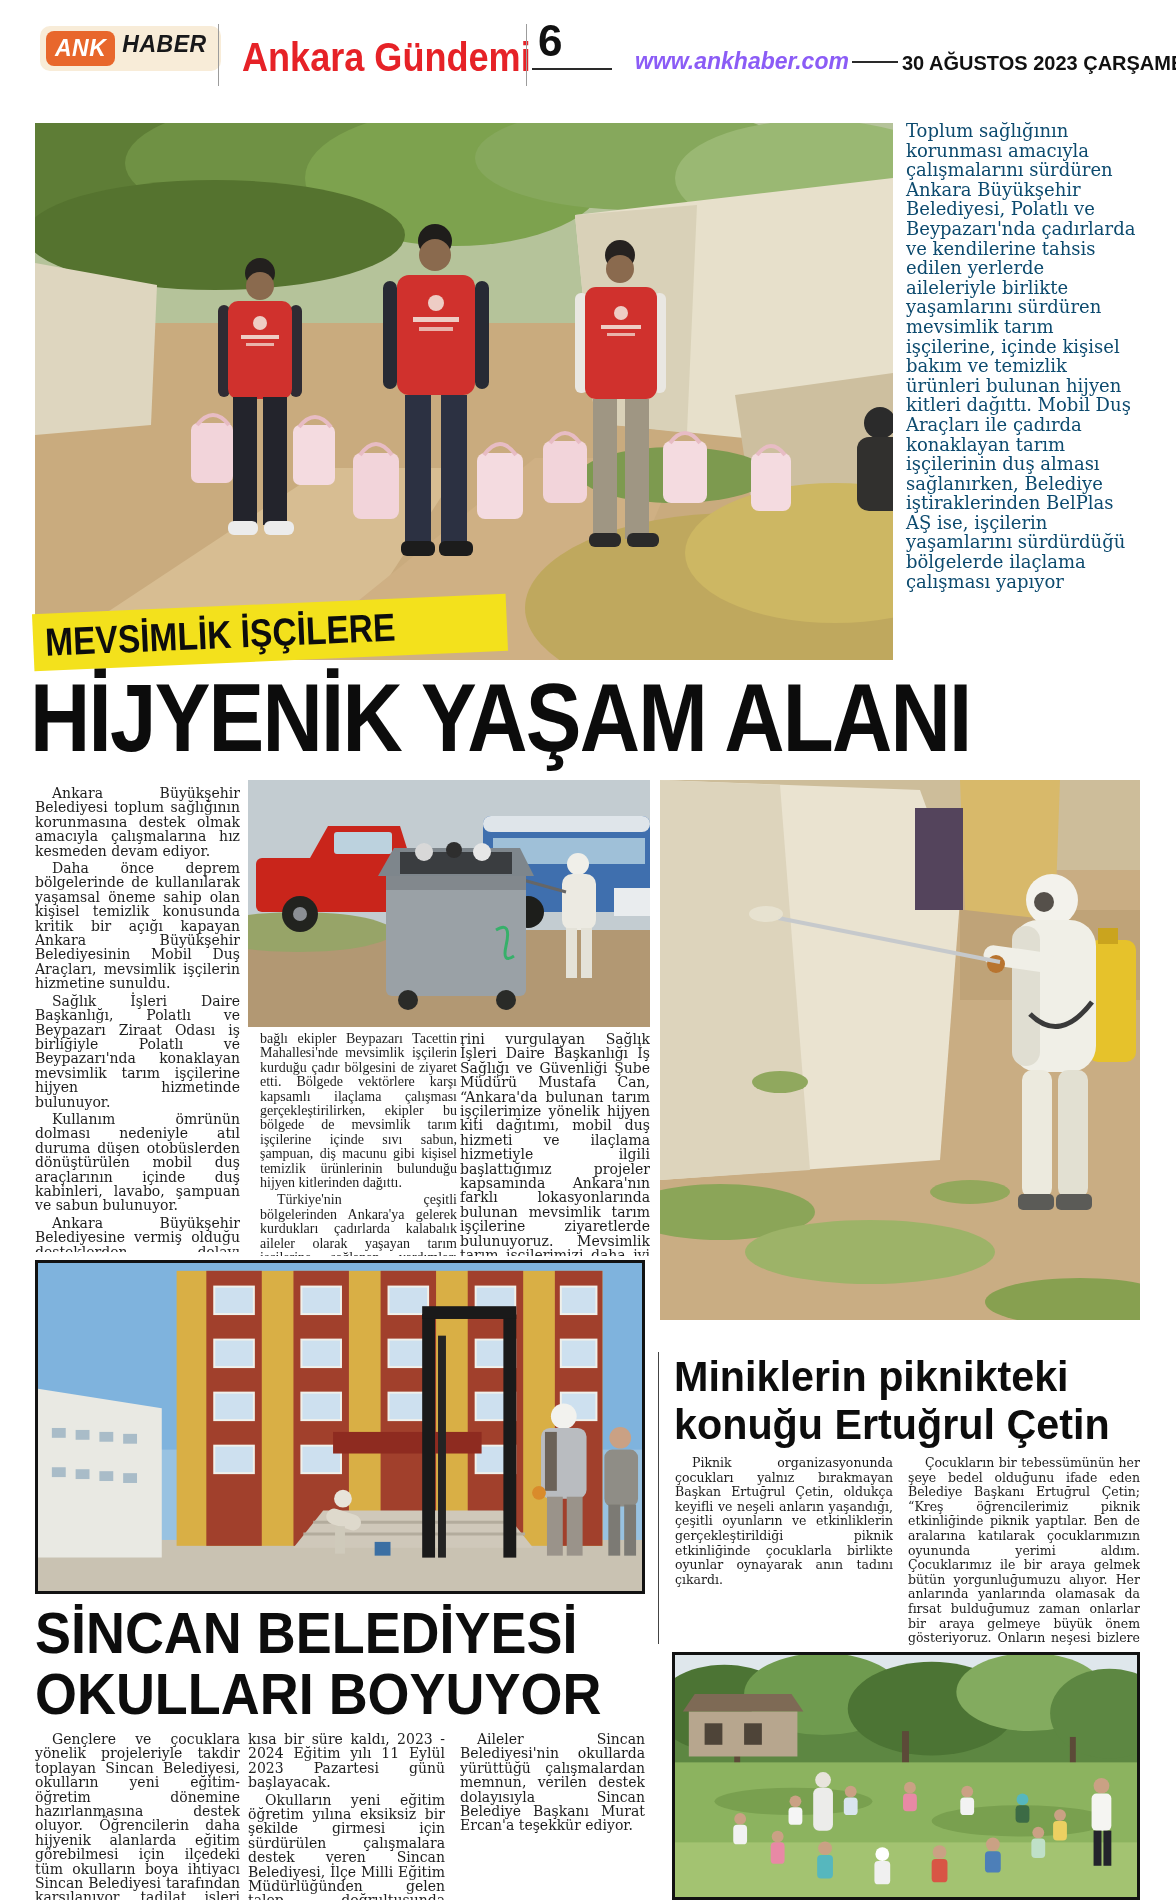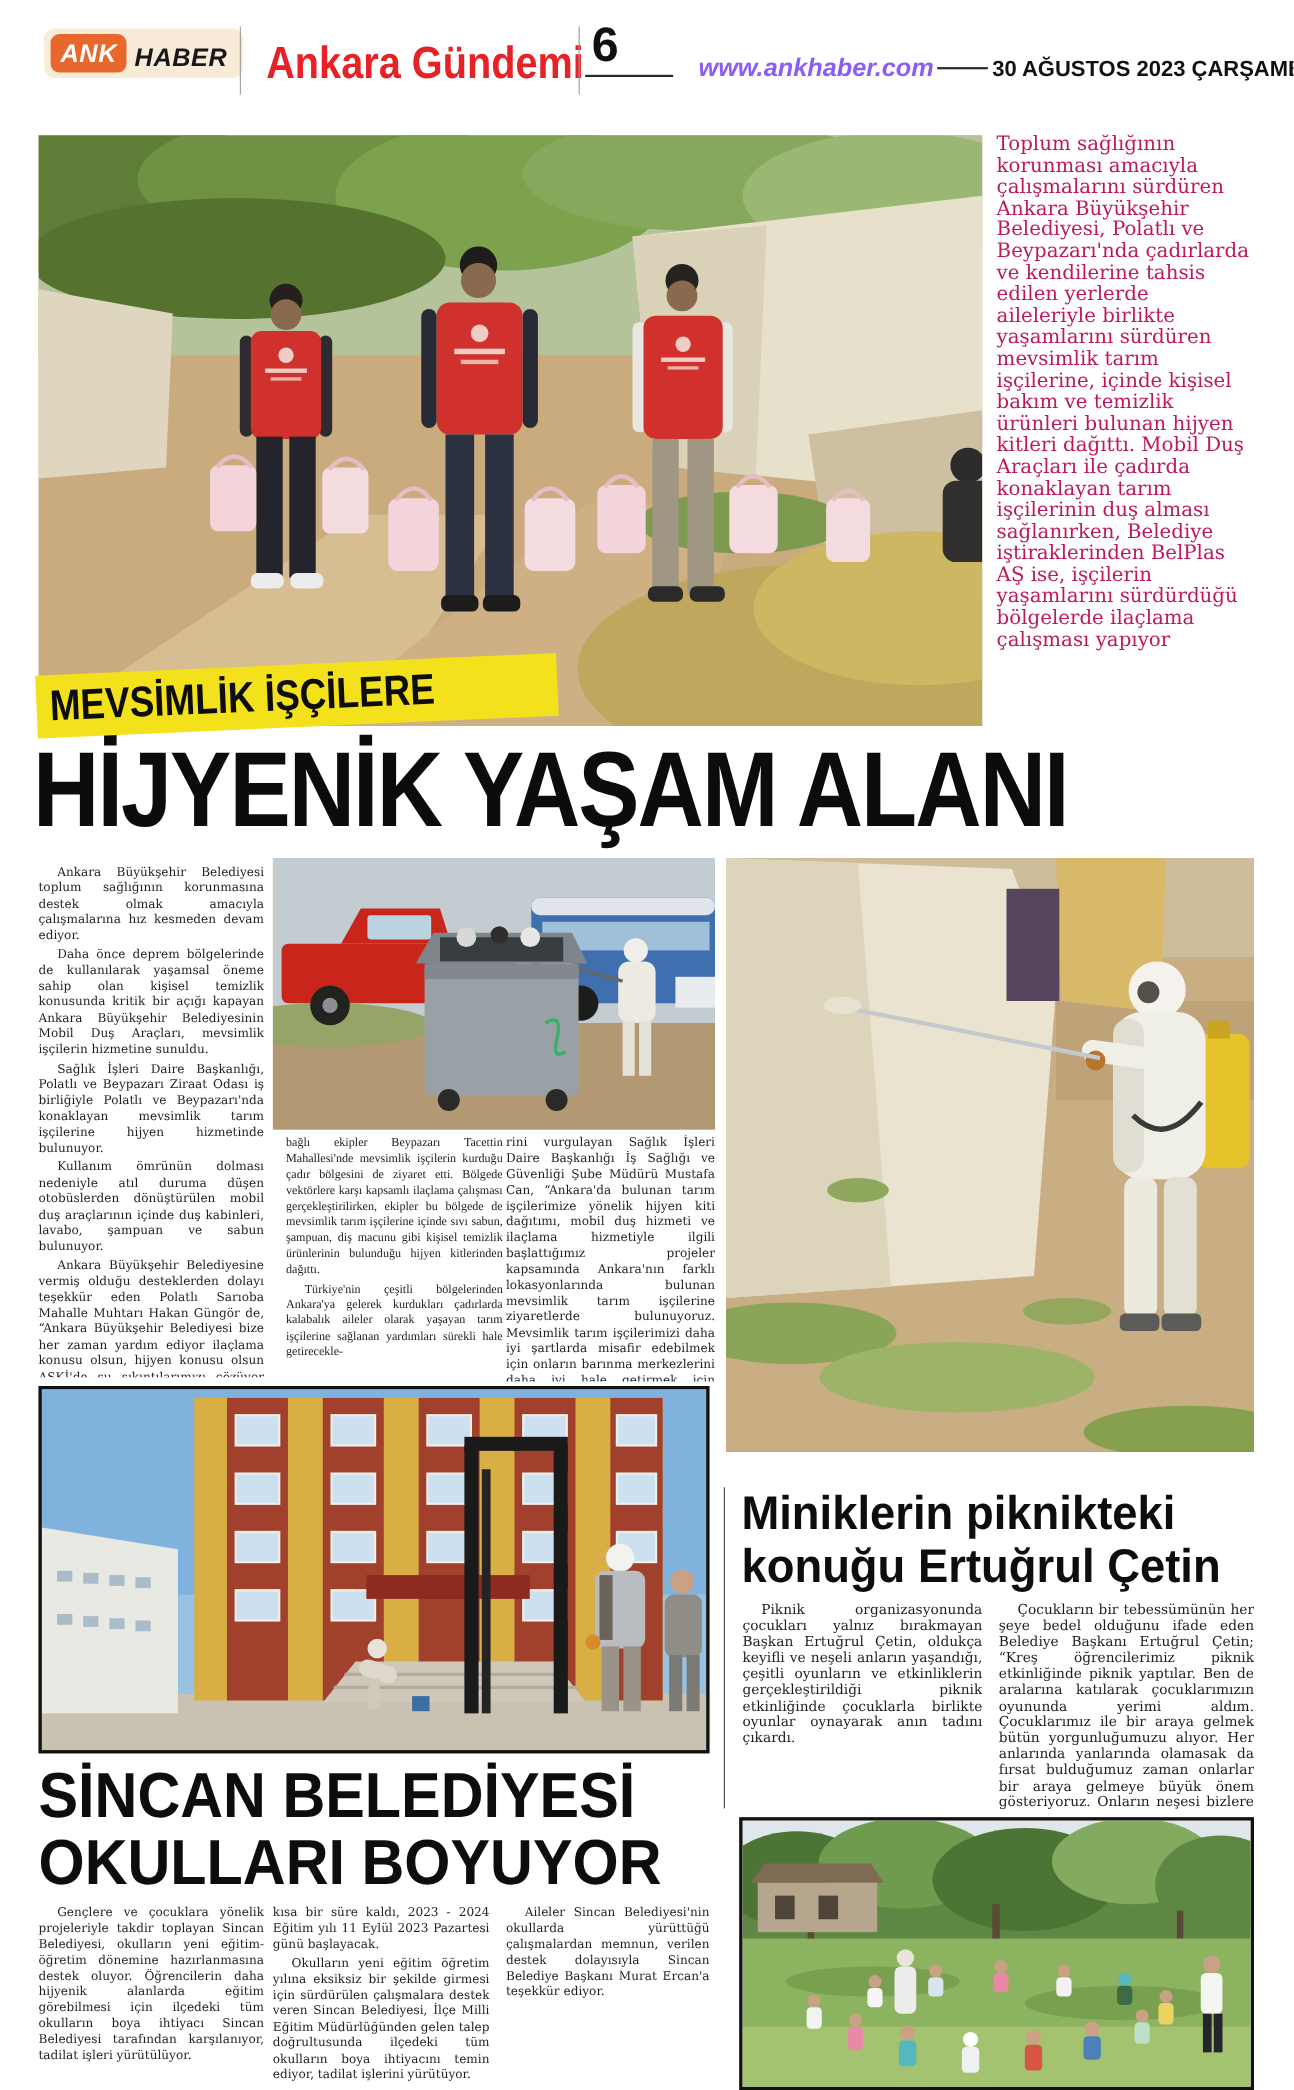--- a/index.html
+++ b/index.html
@@ -1,20 +1,20 @@
 <!DOCTYPE html>
 <html><head>
 <meta charset="utf-8">
 <style>
   html,body{margin:0;padding:0;background:#ffffff;}
   .page{position:relative;width:1176px;height:1900px;background:#fff;overflow:hidden;
         font-family:"Liberation Sans",sans-serif;color:#141414;}
   
   .logo{position:absolute;left:40px;top:26px;background:#f8ecd8;border-radius:10px;
-        padding:5px 14px 5px 6px;display:flex;align-items:flex-end;gap:7px;}
+        padding:5px 14px 5px 6px;display:flex;align-items:flex-start;gap:7px;}
   .logo-ank{background:#e8672c;color:#fff;border-radius:8px;padding:4px 9px;
         font-weight:bold;font-style:italic;font-size:23px;letter-spacing:.5px;}
   .logo-haber{color:#18181a;font-weight:bold;font-style:italic;font-size:23px;letter-spacing:.5px;}
   .vrule{position:absolute;width:1px;background:#9c9c9c;}
   .section-title{position:absolute;left:242px;top:34px;font-size:41px;font-weight:bold;color:#e62227;
         transform:scaleX(.88);transform-origin:left;white-space:nowrap;}
   .page-num{position:absolute;left:538px;top:16px;font-size:44px;font-weight:bold;color:#101010;}
   .hline{position:absolute;background:#2a2a2a;height:2px;}
   .website{position:absolute;left:635px;top:48px;font-size:23px;font-weight:bold;font-style:italic;color:#8b5cf6;}
   .pub-date{position:absolute;left:902px;top:52px;font-size:20px;font-weight:bold;color:#111;white-space:nowrap;}
@@ -26,25 +26,25 @@
   .kicker{position:absolute;left:33px;top:604px;width:474px;height:57px;background:#f3e11c;
         transform:rotate(-2.5deg);display:flex;align-items:center;z-index:5;}
   .kicker span{font-size:39px;font-weight:bold;color:#0d0d0d;white-space:nowrap;
         transform:scaleX(.86);transform-origin:left;padding-left:14px;letter-spacing:0;}
   .headline-xl{position:absolute;left:30px;top:668px;font-size:97px;font-weight:bold;color:#0c0c0c;
         white-space:nowrap;letter-spacing:-2px;transform:scaleX(.86);transform-origin:left top;line-height:100px;}
   .headline-lg{position:absolute;font-weight:bold;color:#0d0d0d;transform-origin:left top;}
   
   .serif{font-family:"DejaVu Serif","Liberation Serif",serif;}
   .intro{position:absolute;left:906px;top:121px;width:232px;font-size:18px;line-height:19.6px;
-        color:#be185d;text-align:left;}
+        color:#0c4a6e;text-align:left;}
   .col{position:absolute;text-align:justify;color:#1d1d1d;overflow:hidden;}
   .col p{margin:0 0 3px 0;text-indent:17px;}
   .col p.cont{text-indent:0;}
-  .body-col{font-size:11px;line-height:14.4px;}
+  .body-col{font-size:14px;line-height:14.4px;}
   .mini-col{font-size:12.5px;line-height:14.6px;}
   .divider-v{position:absolute;background:#444;width:1px;}
 </style>
 </head>
 <body>
 
 <div class="page">
 
   <div>
     <div class="logo">

